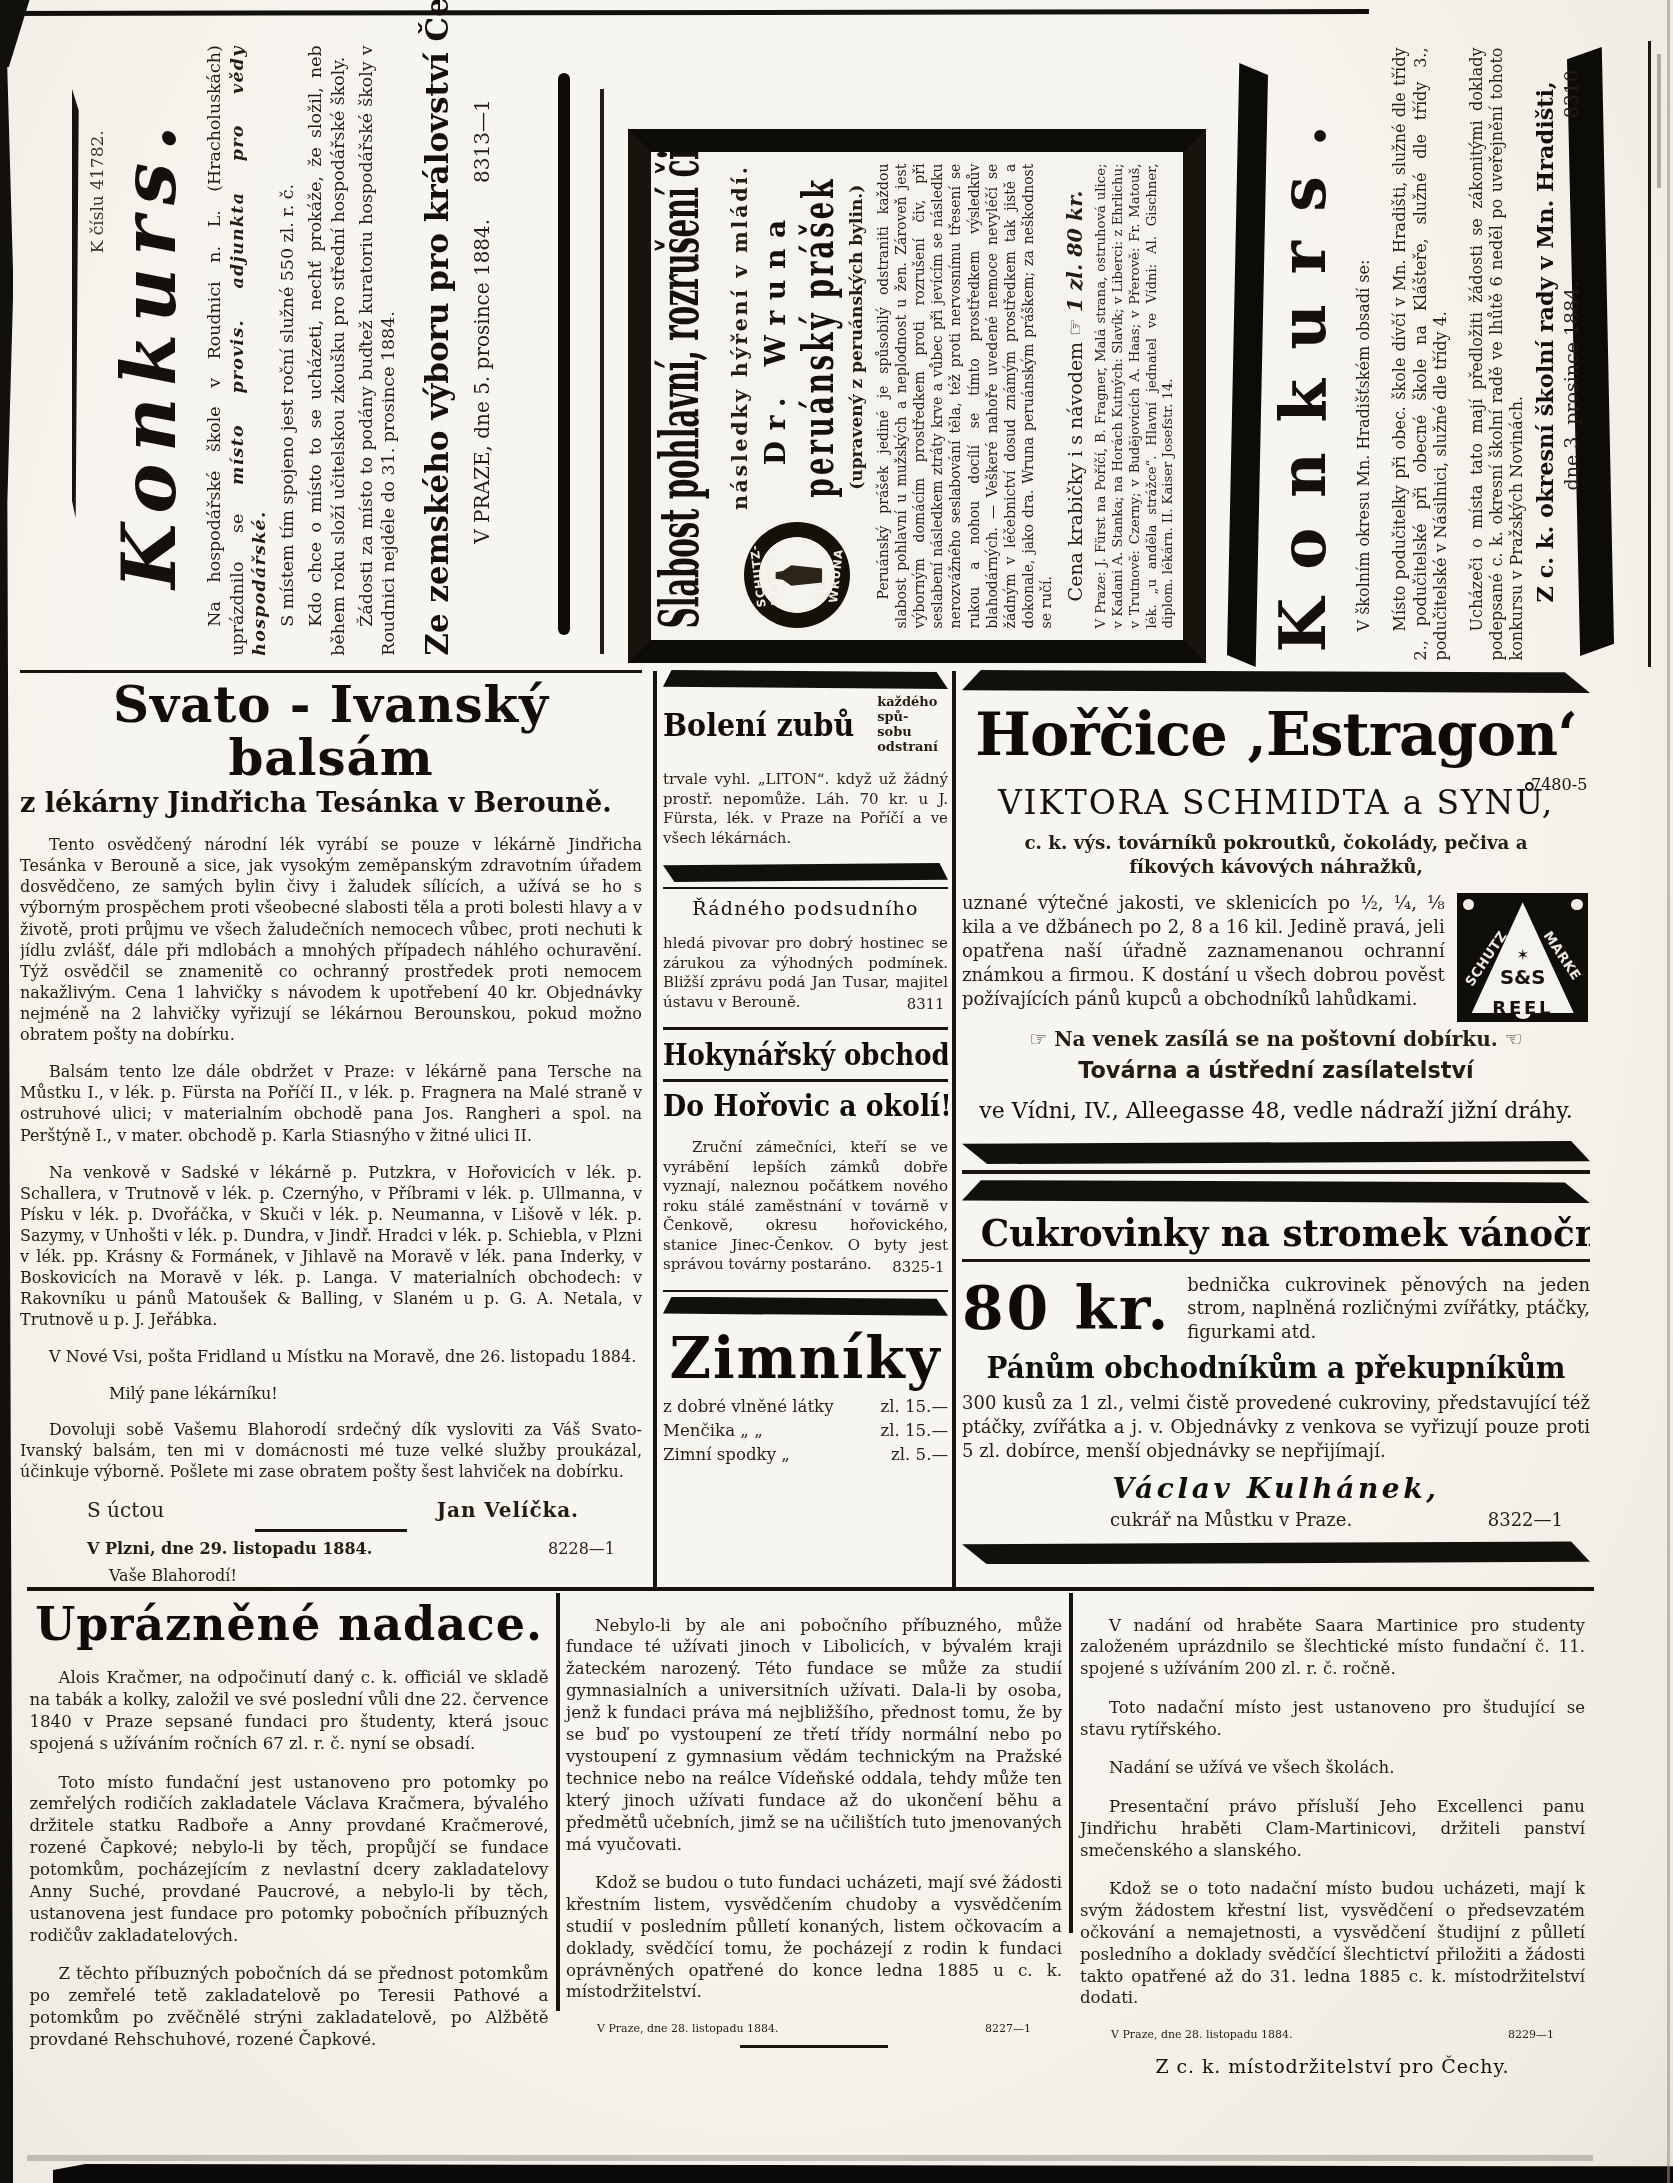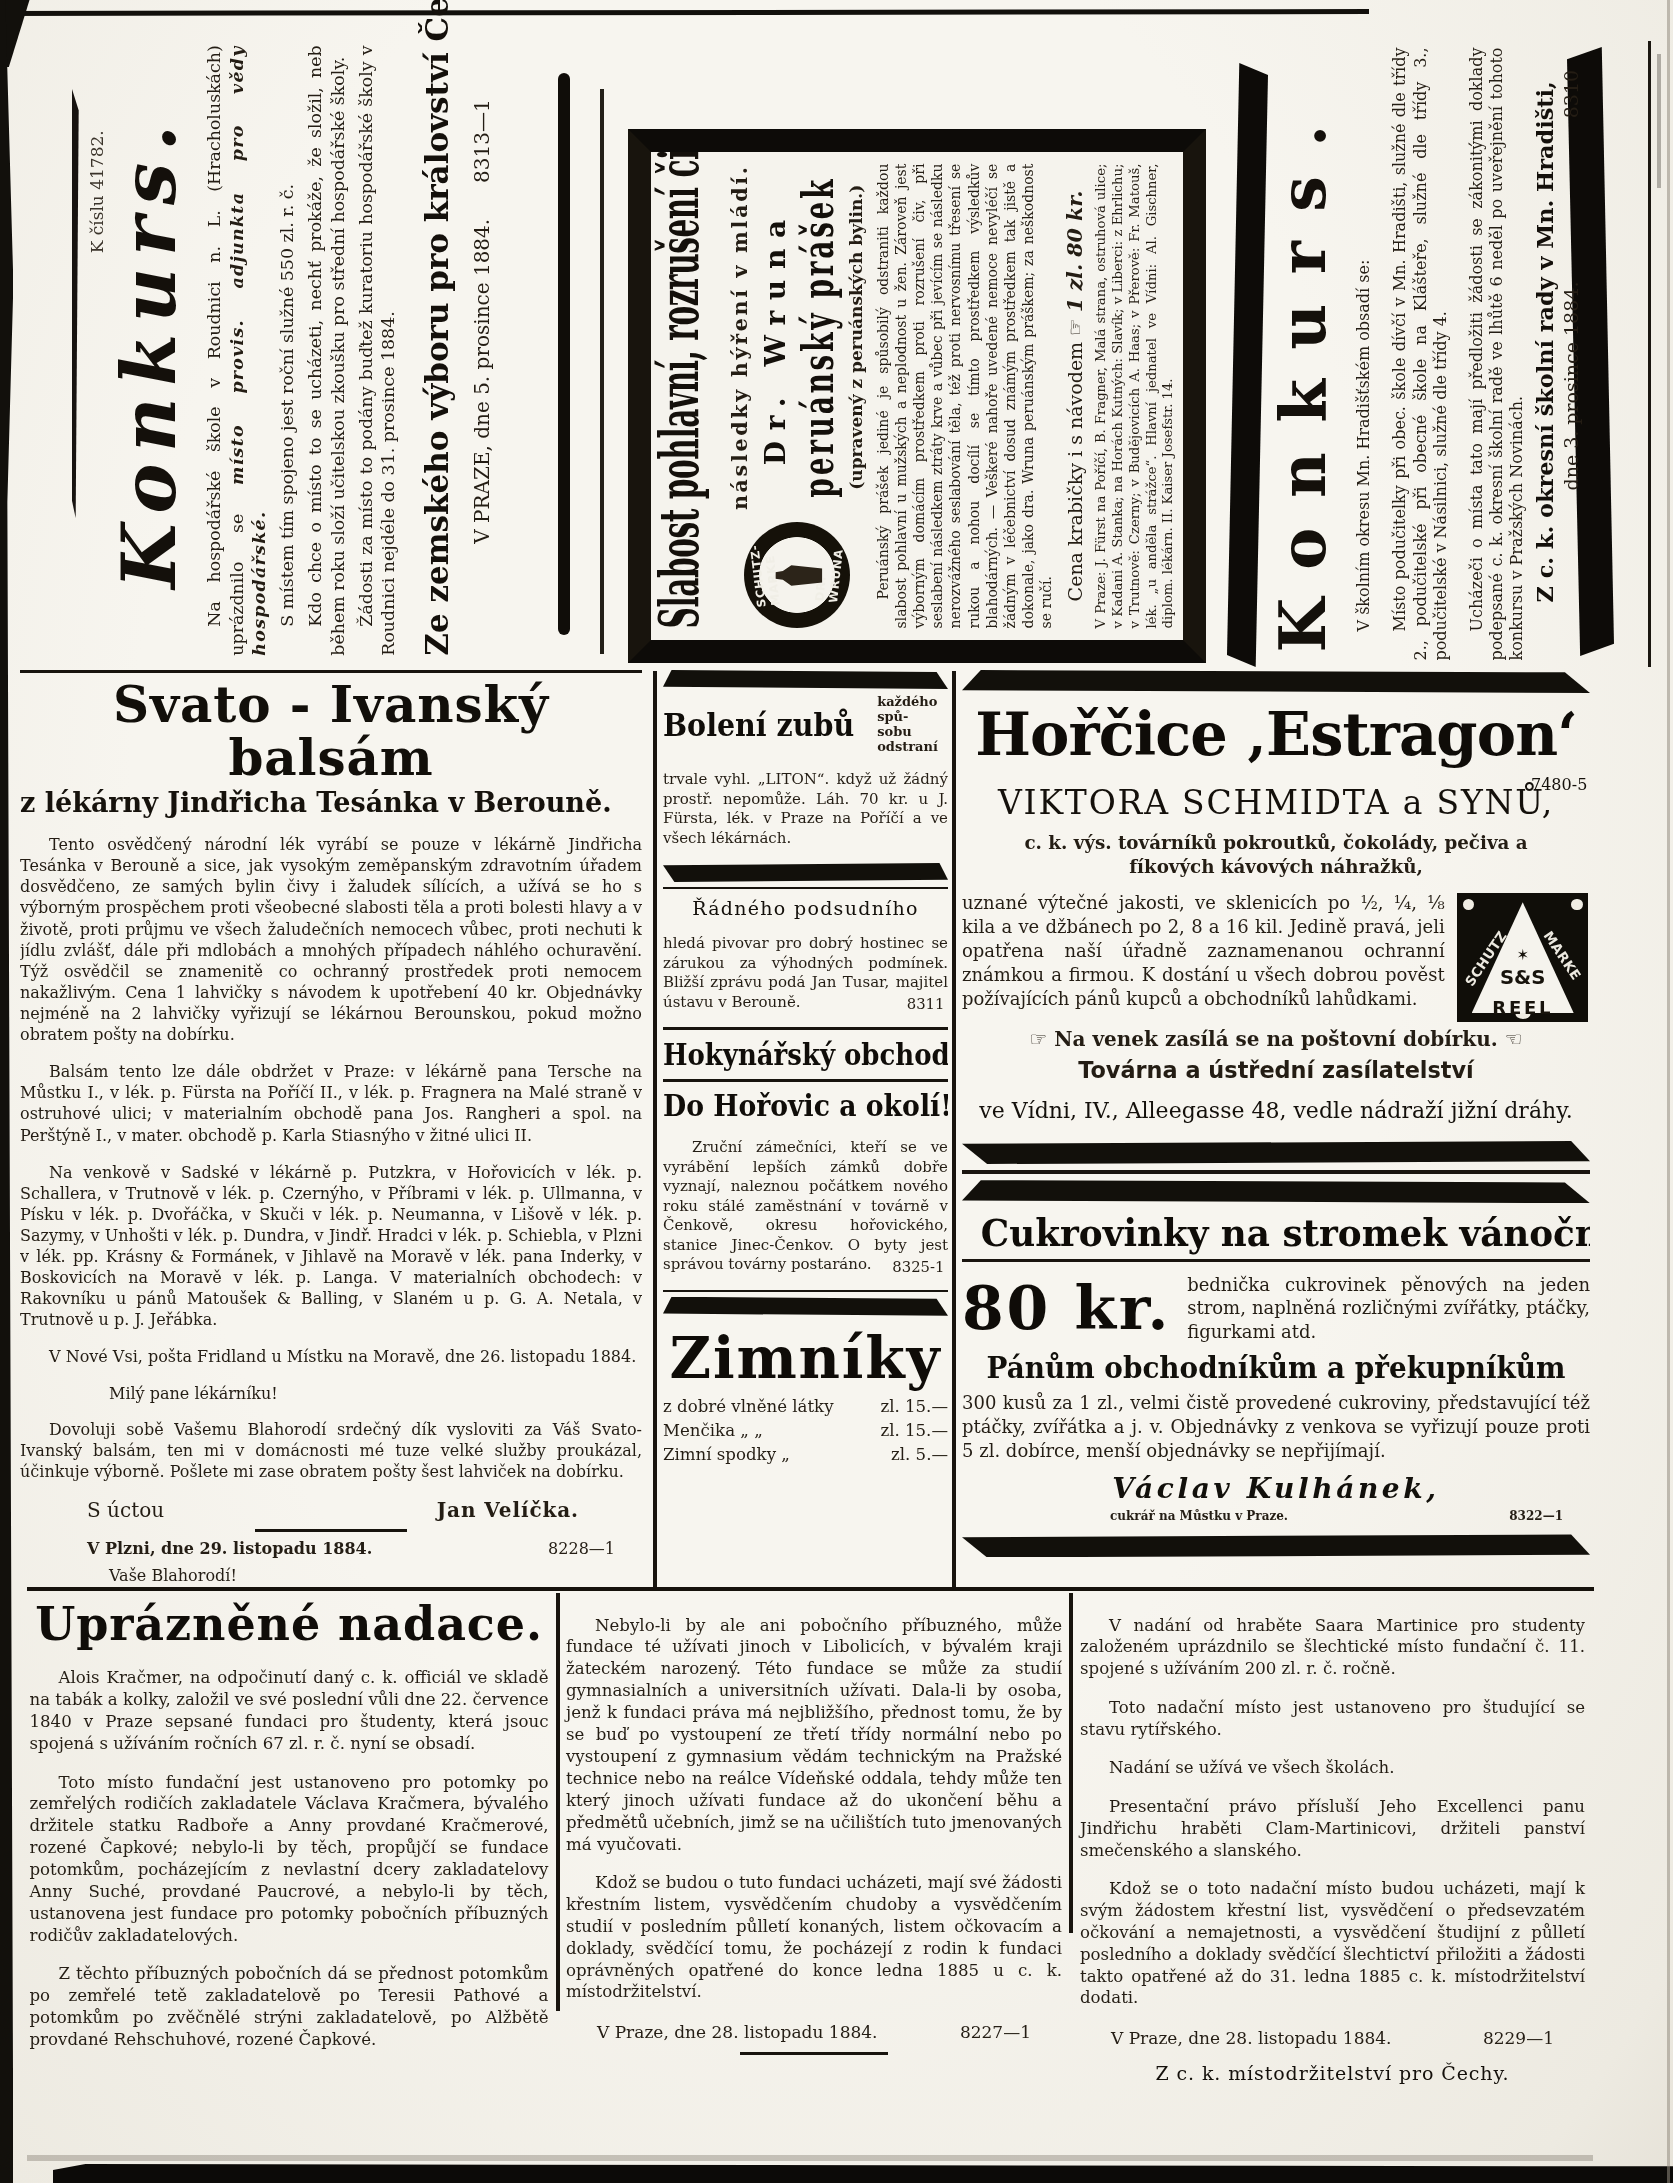--- a/index.html
+++ b/index.html
@@ -133,34 +133,34 @@
   .hor-addr{font-size:22px;text-align:center;white-space:nowrap;margin-bottom:18px;color:#14100b;}
   .r-rule{height:3.6px;background:#1a150f;margin:6.3px 0;}
   .cuk-title{font-weight:bold;font-size:38px;white-space:nowrap;text-align:center;transform:scaleX(.94);transform-origin:50% 50%;margin:6.3px 0 4.5px 0;color:#0f0c08;}
   .cuk-rule{height:3.1px;background:#1a150f;margin-bottom:10.7px;}
   .cuk-row{display:flex;gap:16px;align-items:center;margin-bottom:8px;}
   .cuk-price{flex:none;font-weight:bold;font-size:60px;letter-spacing:2.7px;color:#0f0c08;}
   .cuk-desc{font-size:18px;line-height:1.3;}
   .cuk-dealers{font-weight:bold;font-size:29px;text-align:center;white-space:nowrap;transform:scaleX(.96);transform-origin:50% 50%;margin:4.5px 0 6.3px 0;color:#12100b;}
   .cuk-body{font-size:18px;line-height:1.32;}
   .cuk-name{font-weight:bold;font-style:italic;font-size:28px;letter-spacing:3.6px;text-align:center;margin:9.8px 0 3.6px 0;color:#12100b;}
-  .cuk-subrow{display:flex;font-size:12px;margin-bottom:11.6px;font-weight:bold;}
+  .cuk-subrow{display:flex;font-size:18px;margin-bottom:11.6px;}
   .cuk-sub{margin-left:148px;}
   .cuk-id{margin-left:auto;margin-right:27px;}
 
   
   .nad-rule{left:27px;top:1587px;width:1567px;height:4px;background:#16120c;}
   .nad-div1{left:556px;top:1593px;width:3.6px;height:418px;}
   .nad-div2{left:1069px;top:1593px;width:3.6px;height:340px;}
   .nad-colA{left:29.5px;top:1595px;width:519px;}
   .nad-colB{left:566px;top:1598px;width:496px;}
   .nad-colC{left:1080px;top:1598px;width:505px;}
   .nad-h{font-weight:bold;font-size:46px;text-align:center;letter-spacing:0.9px;margin:1.8px 0 8px 0;color:#100d09;}
   .nad-p{font-size:16.6px;line-height:1.32;}
-  .nad-daterow{display:flex;font-size:17px;margin-top:19px;}
+  .nad-daterow{display:flex;font-size:11px;margin-top:19px;}
   .nad-date{margin-left:31px;}
   .nad-id{margin-left:auto;margin-right:31px;}
   .nad-minirule{width:148px;height:2.7px;background:#18140e;margin:9.8px auto;}
   .nad-sig{font-size:19px;text-align:center;margin-top:13.4px;letter-spacing:0.9px;color:#14100b;}
 </style>
 </head>
 <body>
 
 <div id="page">
 

